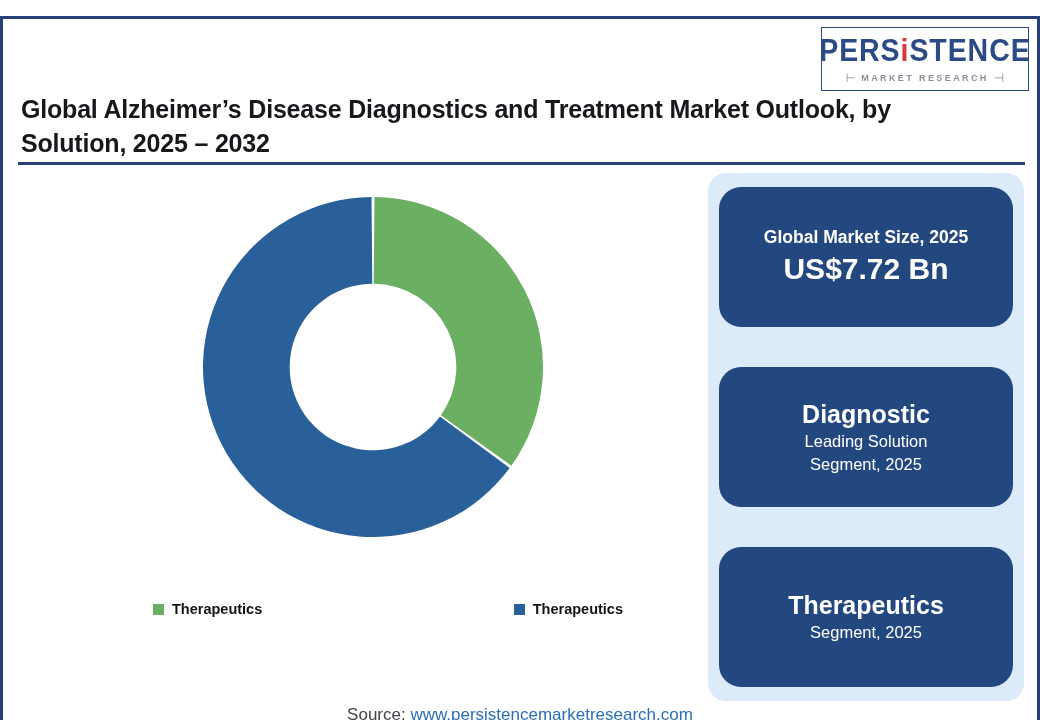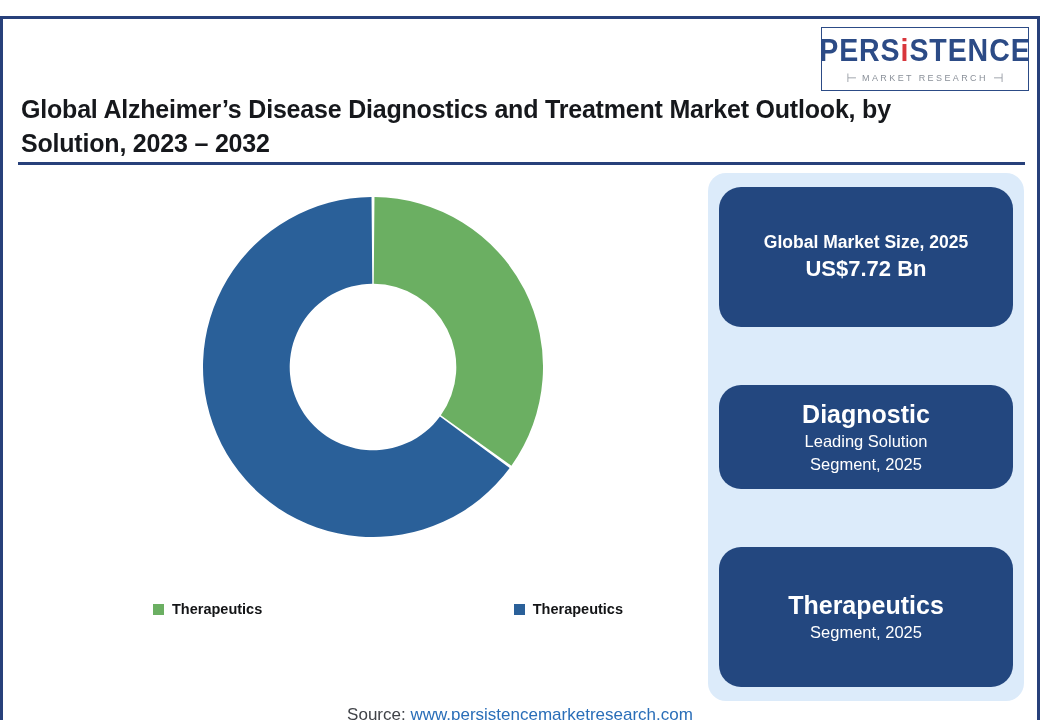--- a/index.html
+++ b/index.html
@@ -57,21 +57,21 @@
   }
   .logo-bracket {
     color: #8A9099;
     font-size: 12px;
     line-height: 1;
   }
   #logo-sub {
     font-size: 9px;
     letter-spacing: 2.4px;
     color: #8A9099;
-    font-weight: 400;
+    font-weight: 700;
     white-space: nowrap;
   }
 
   
   #title {
     position: absolute;
     left: 18px;
     top: 74px;
     width: 960px;
     font-size: 25px;
@@ -155,30 +155,30 @@
     border-radius: 22px;
     color: #ffffff;
     display: flex;
     flex-direction: column;
     align-items: center;
     justify-content: center;
     text-align: center;
     box-sizing: border-box;
   }
   #card-market-size { height: 140px; padding: 6px 10px; }
-  #card-leading     { height: 104px; padding: 6px 10px; }
+  #card-leading     { height: 140px; padding: 6px 10px; }
   #card-fastest     { height: 140px; padding: 6px 10px; }
 
   .card-small {
     font-size: 17.5px;
     font-weight: 700;
     line-height: 1.28;
   }
   .card-big {
-    font-size: 22px;
+    font-size: 30px;
     font-weight: 700;
     line-height: 1.25;
     margin-top: 2px;
   }
   .card-head {
     font-size: 25px;
     font-weight: 700;
     line-height: 1.2;
   }
   .card-sub {
@@ -210,21 +210,21 @@
 
   <div id="logo-box">
     <div id="logo-word"><span>PERS</span><span class="red-i">i</span><span>STENCE</span></div>
     <div id="logo-sub-row">
       <span class="logo-bracket">⊢</span>
       <span id="logo-sub">MARKET RESEARCH</span>
       <span class="logo-bracket">⊣</span>
     </div>
   </div>
 
-  <div id="title">Global Alzheimer’s Disease Diagnostics and Treatment Market Outlook, by Solution, 2023 – 2032</div>
+  <div id="title">Global Alzheimer’s Disease Diagnostics and Treatment Market Outlook, by Solution, 2025 – 2032</div>
   <div id="title-rule"></div>
 
   <div id="chart-area">
     <div id="donut-wrap">
       <svg id="donut-svg" width="340" height="340" viewBox="0 0 340 340">
         <g id="donut-slices">
             <path d="M 171.48351103472356 0.006473079090881129 A 170 170 0 0 1 308.3996381205743 268.7195024708597 L 237.8158226790814 218.37255621072126 A 83.3 83.3 0 0 0 170.72692040701455 86.70317180875453 Z" fill="#6BAF62"></path>
             <path d="M 306.65566630492697 271.119873747728 A 170 170 0 1 1 168.5164889652765 0.006473079090881129 L 169.27307959298548 86.70317180875453 A 83.3 83.3 0 1 0 236.96127648941422 219.5487381363867 Z" fill="#2A6099"></path>
           </g>
       </svg>

